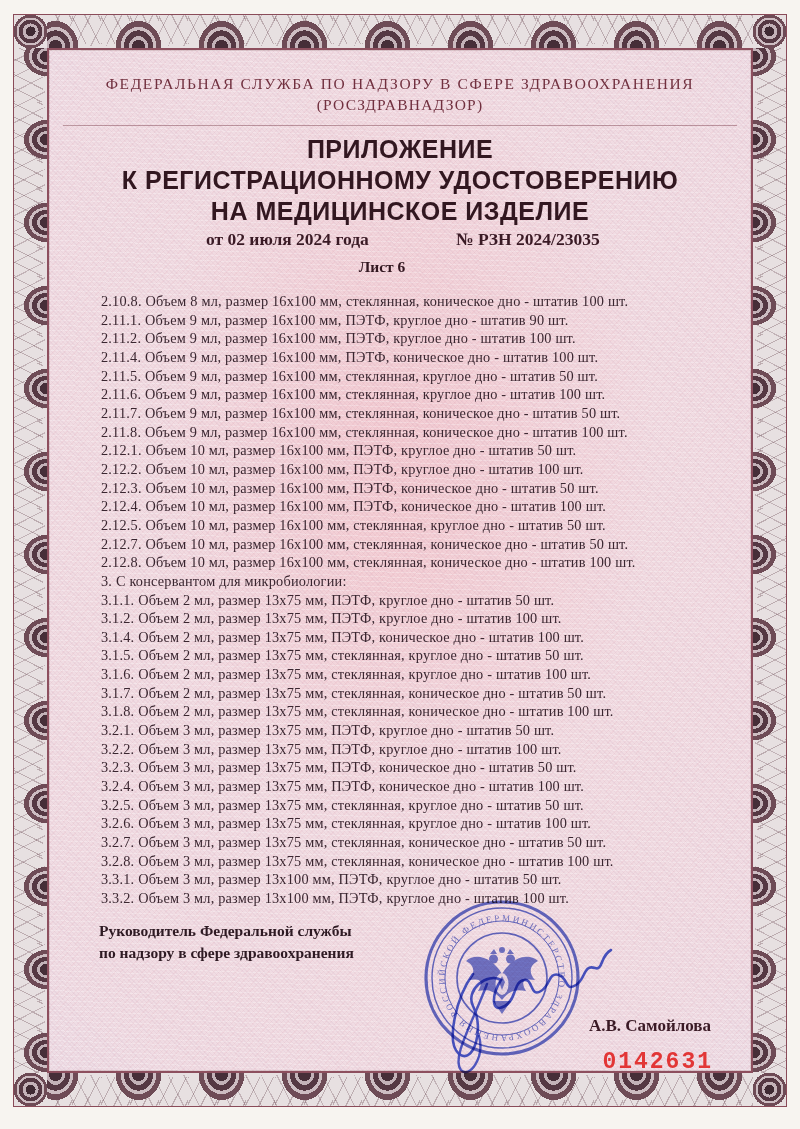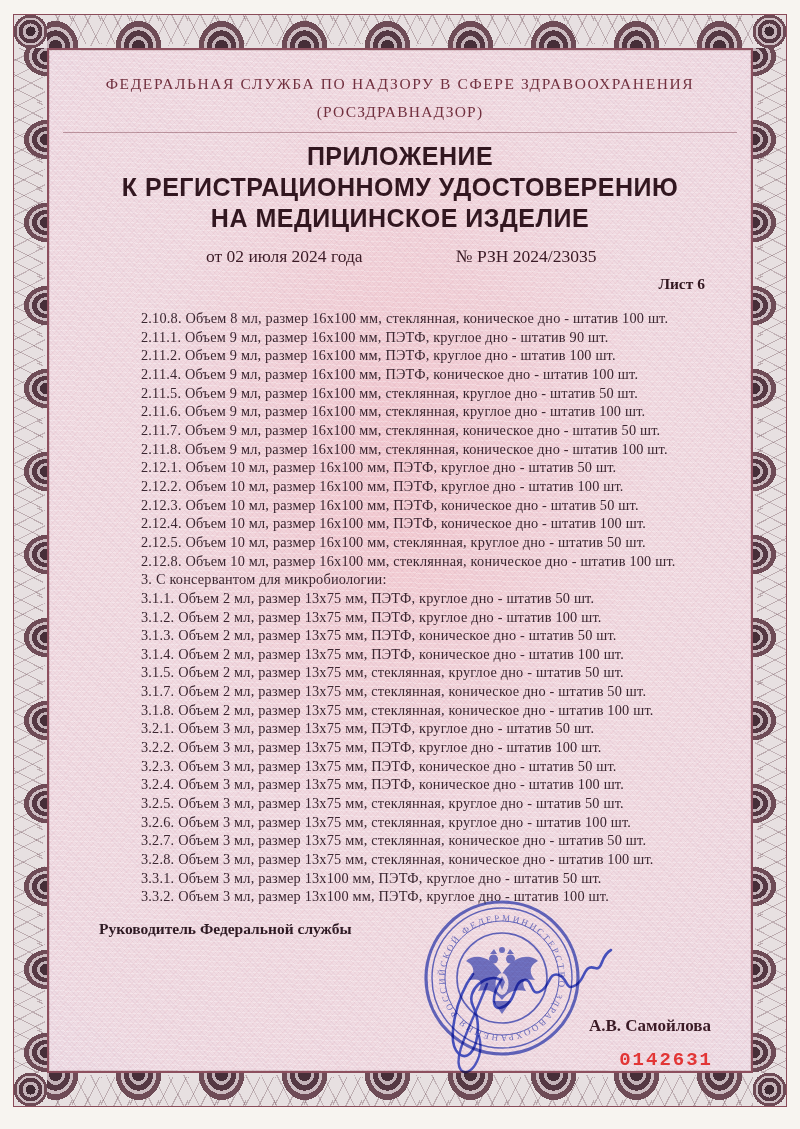--- a/index.html
+++ b/index.html
@@ -54,40 +54,40 @@
     content:"";position:absolute;inset:0;pointer-events:none;
     background-image:
       repeating-linear-gradient(45deg, rgba(152,108,150,.07) 0 1px, rgba(0,0,0,0) 1px 3px),
       repeating-linear-gradient(-47deg, rgba(214,110,128,.07) 0 1px, rgba(0,0,0,0) 1px 4px),
       repeating-linear-gradient(2deg, rgba(255,255,255,.25) 0 1px, rgba(0,0,0,0) 1px 5px);
   }
   .content{position:absolute;inset:0;}
 
   .org-line{ text-align:center;color:#71303f;font-size:15.5px;letter-spacing:1.6px; }
   .org-line.l1{margin-top:25px;}
-  .org-line.l2{margin-top:10px;letter-spacing:1.2px;}
+  .org-line.l2{margin-top:3px;letter-spacing:1.2px;}
   .divider{margin:11px auto 0 auto;width:96%;border-top:1px solid rgba(122,60,74,.45);}
   .title-line{
     text-align:center;font-weight:bold;color:#321720;font-size:25px;line-height:31px;letter-spacing:.5px;
     font-family:"Liberation Sans","DejaVu Sans",sans-serif;
     transform:scaleY(1.06);
   }
   .title-block{margin-top:7px;}
-  .meta-row{position:relative;margin-top:13px;height:24px;font-weight:normal;color:#3a1a25;font-size:17.5px;}
+  .meta-row{position:relative;margin-top:3px;height:24px;font-weight:bold;color:#3a1a25;font-size:17.5px;}
   .meta-date{position:absolute;left:157px;top:0;}
   .meta-number{position:absolute;left:407px;top:0;text-align:center;}
-  .sheet-row{margin-top:5px;text-align:right;padding-right:46px;font-weight:bold;color:#321720;font-size:15.5px;}
+  .sheet-row{margin-top:5px;text-align:center;padding-right:36px;font-weight:bold;color:#321720;font-size:15.5px;}
 
   .list{margin:16px 0 0 52px;color:#3a2630;font-size:14.3px;line-height:18.65px;}
-  .list-line{white-space:nowrap;letter-spacing:.2px;margin-left:40px;}
+  .list-line{white-space:nowrap;letter-spacing:.2px;}
 
   .sig-block{margin:12px 0 0 50px;font-weight:bold;color:#2e1a23;font-size:15.5px;line-height:22px;}
   .sig-name{position:absolute;right:40px;top:966px;font-weight:bold;color:#3a1a25;font-size:17px;text-align:right;}
   .serial{
-    position:absolute;right:38px;top:999px;color:#e23636;font-size:19px;font-weight:bold;
+    position:absolute;right:38px;top:999px;color:#e23636;font-size:23px;font-weight:bold;
     font-family:"Liberation Mono","DejaVu Sans Mono",monospace;letter-spacing:2px;
   }
 
   .stamp{position:absolute;left:368px;top:843px;width:170px;height:170px;opacity:.82;mix-blend-mode:multiply;}
   .autograph{position:absolute;left:378px;top:888px;width:220px;height:150px;mix-blend-mode:multiply;}
 </style>
 </head>
 <body>
 
 <div class="sheet">
@@ -125,43 +125,45 @@
           <div class="list-line">2.11.4. Объем 9 мл, размер 16х100 мм, ПЭТФ, коническое дно - штатив 100 шт.</div>
           <div class="list-line">2.11.5. Объем 9 мл, размер 16х100 мм, стеклянная, круглое дно - штатив 50 шт.</div>
           <div class="list-line">2.11.6. Объем 9 мл, размер 16х100 мм, стеклянная, круглое дно - штатив 100 шт.</div>
           <div class="list-line">2.11.7. Объем 9 мл, размер 16х100 мм, стеклянная, коническое дно - штатив 50 шт.</div>
           <div class="list-line">2.11.8. Объем 9 мл, размер 16х100 мм, стеклянная, коническое дно - штатив 100 шт.</div>
           <div class="list-line">2.12.1. Объем 10 мл, размер 16х100 мм, ПЭТФ, круглое дно - штатив 50 шт.</div>
           <div class="list-line">2.12.2. Объем 10 мл, размер 16х100 мм, ПЭТФ, круглое дно - штатив 100 шт.</div>
           <div class="list-line">2.12.3. Объем 10 мл, размер 16х100 мм, ПЭТФ, коническое дно - штатив 50 шт.</div>
           <div class="list-line">2.12.4. Объем 10 мл, размер 16х100 мм, ПЭТФ, коническое дно - штатив 100 шт.</div>
           <div class="list-line">2.12.5. Объем 10 мл, размер 16х100 мм, стеклянная, круглое дно - штатив 50 шт.</div>
+          <div class="list-line">2.12.7. Объем 10 мл, размер 16х100 мм, стеклянная, коническое дно - штатив 50 шт.</div>
           <div class="list-line">2.12.8. Объем 10 мл, размер 16х100 мм, стеклянная, коническое дно - штатив 100 шт.</div>
           <div class="list-line">3. С консервантом для микробиологии:</div>
           <div class="list-line">3.1.1. Объем 2 мл, размер 13х75 мм, ПЭТФ, круглое дно - штатив 50 шт.</div>
           <div class="list-line">3.1.2. Объем 2 мл, размер 13х75 мм, ПЭТФ, круглое дно - штатив 100 шт.</div>
-          <div class="list-line">3.1.3. Объем 2 мл, размер 13х75 мм, ПЭТФ, коническое дно - штатив 50 шт.</div>
           <div class="list-line">3.1.4. Объем 2 мл, размер 13х75 мм, ПЭТФ, коническое дно - штатив 100 шт.</div>
           <div class="list-line">3.1.5. Объем 2 мл, размер 13х75 мм, стеклянная, круглое дно - штатив 50 шт.</div>
+          <div class="list-line">3.1.6. Объем 2 мл, размер 13х75 мм, стеклянная, круглое дно - штатив 100 шт.</div>
           <div class="list-line">3.1.7. Объем 2 мл, размер 13х75 мм, стеклянная, коническое дно - штатив 50 шт.</div>
           <div class="list-line">3.1.8. Объем 2 мл, размер 13х75 мм, стеклянная, коническое дно - штатив 100 шт.</div>
           <div class="list-line">3.2.1. Объем 3 мл, размер 13х75 мм, ПЭТФ, круглое дно - штатив 50 шт.</div>
           <div class="list-line">3.2.2. Объем 3 мл, размер 13х75 мм, ПЭТФ, круглое дно - штатив 100 шт.</div>
           <div class="list-line">3.2.3. Объем 3 мл, размер 13х75 мм, ПЭТФ, коническое дно - штатив 50 шт.</div>
           <div class="list-line">3.2.4. Объем 3 мл, размер 13х75 мм, ПЭТФ, коническое дно - штатив 100 шт.</div>
           <div class="list-line">3.2.5. Объем 3 мл, размер 13х75 мм, стеклянная, круглое дно - штатив 50 шт.</div>
           <div class="list-line">3.2.6. Объем 3 мл, размер 13х75 мм, стеклянная, круглое дно - штатив 100 шт.</div>
           <div class="list-line">3.2.7. Объем 3 мл, размер 13х75 мм, стеклянная, коническое дно - штатив 50 шт.</div>
           <div class="list-line">3.2.8. Объем 3 мл, размер 13х75 мм, стеклянная, коническое дно - штатив 100 шт.</div>
           <div class="list-line">3.3.1. Объем 3 мл, размер 13х100 мм, ПЭТФ, круглое дно - штатив 50 шт.</div>
           <div class="list-line">3.3.2. Объем 3 мл, размер 13х100 мм, ПЭТФ, круглое дно - штатив 100 шт.</div>
       </div>
 
       <div class="sig-block">
         <div>Руководитель Федеральной службы</div>
+        <div>по надзору в сфере здравоохранения</div>
       </div>
       <div class="sig-name">А.В. Самойлова</div>
       <div class="serial">0142631</div>
 
       <svg class="stamp" viewBox="-85 -85 170 170">
         <g fill="none" stroke="#4353c6">
           <circle r="76" stroke-width="3.2"></circle>
           <circle r="70" stroke-width="1.4"></circle>
           <circle r="45" stroke-width="1.6"></circle>
           <path id="ringPath" d="M 0,-57 A 57,57 0 1 1 -0.05,-57"></path>

